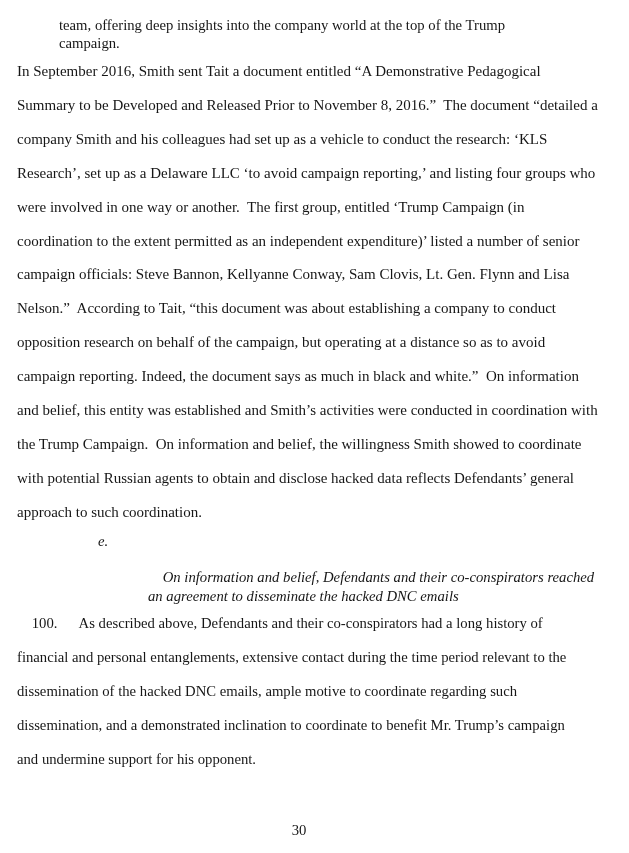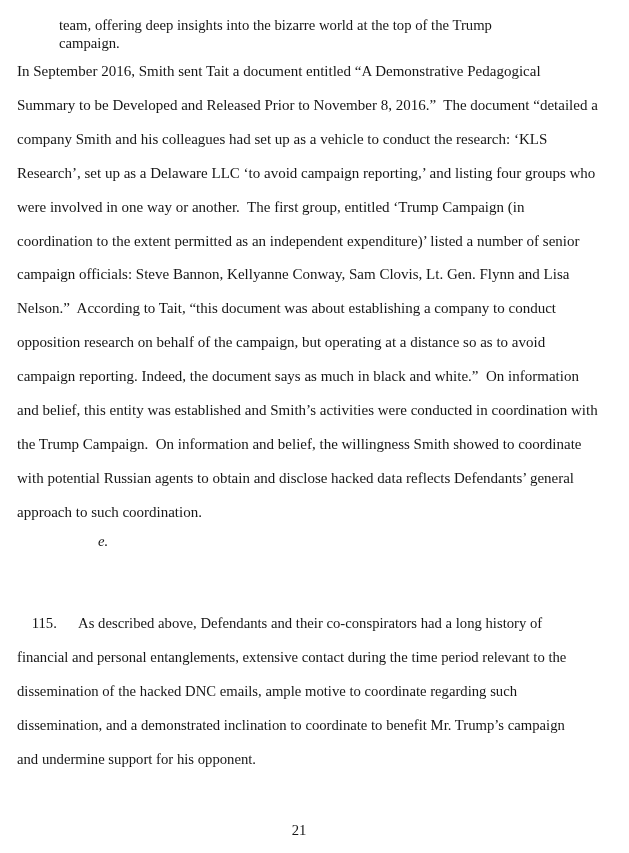--- a/index.html
+++ b/index.html
@@ -63,45 +63,47 @@
     text-align: center;
     font-size: 14.7px;
     line-height: 18px;
   }
 </style>
 </head>
 <body>
 
 <div class="page">
 
-  <div class="block-quote">team, offering deep insights into the bizarre world at the top of the Trump
+  <div class="block-quote">team, offering deep insights into the company world at the top of the Trump
 campaign.</div>
 
   <div class="para-research">In September 2016, Smith sent Tait a document entitled “A Demonstrative Pedagogical
 Summary to be Developed and Released Prior to November 8, 2016.”  The document “detailed a
 company Smith and his colleagues had set up as a vehicle to conduct the research: ‘KLS
 Research’, set up as a Delaware LLC ‘to avoid campaign reporting,’ and listing four groups who
 were involved in one way or another.  The first group, entitled ‘Trump Campaign (in
 coordination to the extent permitted as an independent expenditure)’ listed a number of senior
 campaign officials: Steve Bannon, Kellyanne Conway, Sam Clovis, Lt. Gen. Flynn and Lisa
 Nelson.”  According to Tait, “this document was about establishing a company to conduct
 opposition research on behalf of the campaign, but operating at a distance so as to avoid
 campaign reporting. Indeed, the document says as much in black and white.”  On information
 and belief, this entity was established and Smith’s activities were conducted in coordination with
 the Trump Campaign.  On information and belief, the willingness Smith showed to coordinate
 with potential Russian agents to obtain and disclose hacked data reflects Defendants’ general
 approach to such coordination.</div>
 
   <div class="subheading">
     <span class="subheading-label">e.</span>
+    <span>On information and belief, Defendants and their co-conspirators reached
+an agreement to disseminate the hacked DNC emails</span>
   </div>
 
   <div class="para-115">
-    <span>115.</span><span>      As described above, Defendants and their co-conspirators had a long history of
+    <span>100.</span><span>      As described above, Defendants and their co-conspirators had a long history of
 financial and personal entanglements, extensive contact during the time period relevant to the
 dissemination of the hacked DNC emails, ample motive to coordinate regarding such
 dissemination, and a demonstrated inclination to coordinate to benefit Mr. Trump’s campaign
 and undermine support for his opponent.</span>
   </div>
 
-  <div class="page-number">21</div>
+  <div class="page-number">30</div>
 
 </div>
 
 </body></html>

